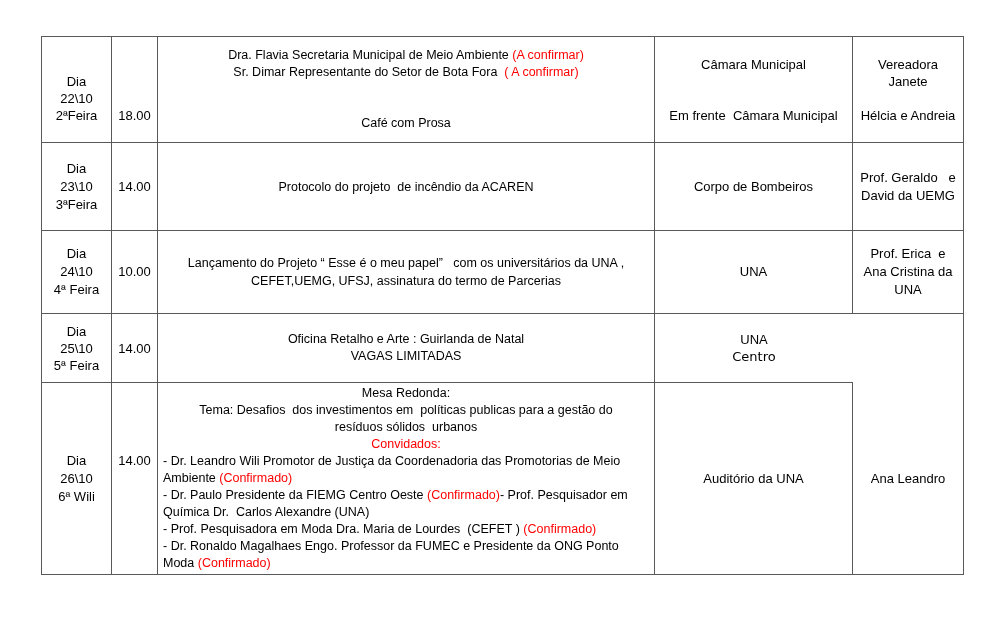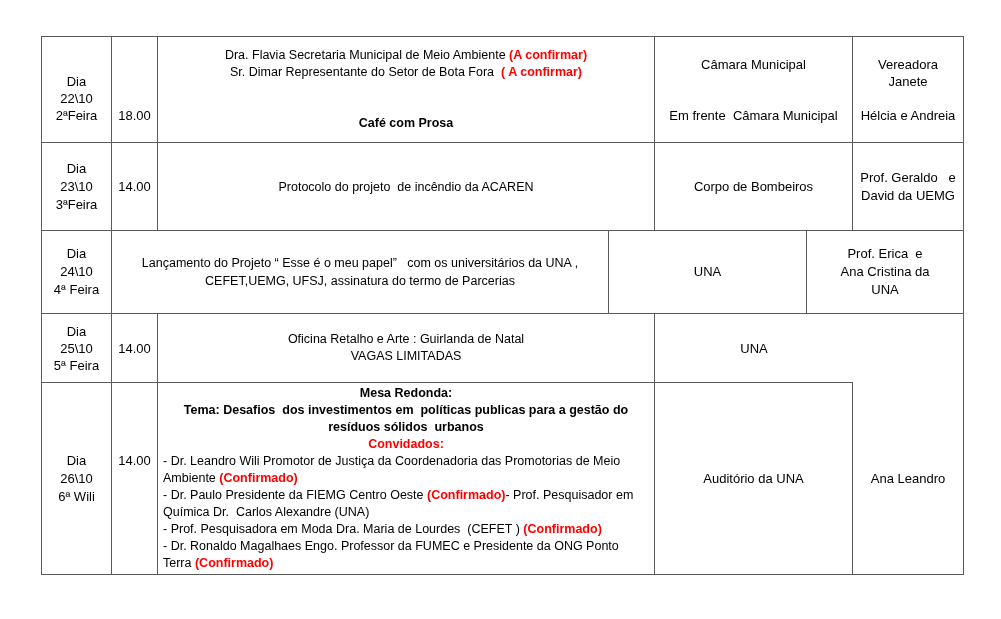--- a/index.html
+++ b/index.html
@@ -53,21 +53,21 @@
   .r4 .t-cell { height: 191px; }
   .r4 .col-desc { line-height: 17px; }
   .cell-day, .cell-time { font-weight: normal; }
   .line {
     width: 100%;
     text-align: center;
     white-space: pre;
     overflow: hidden;
   }
   .line.left { text-align: left; }
-  .bold { font-weight: bold; }
+  .bold { font-weight: normal; }
   .red  { color: #ff0000; }
   .alt-font { font-family: "DejaVu Sans", sans-serif; font-size: 13px; }
 </style>
 </head>
 <body>
 
 <div class="page">
   <div class="table">
       <div class="t-row r0">
         <div class="t-cell col-day cell-day">
@@ -121,20 +121,23 @@
           <div class="line"><span>Prof. Geraldo   e</span></div>
           <div class="line"><span>David da UEMG</span></div>
         </div>
       </div>
       <div class="t-row r2">
         <div class="t-cell col-day cell-day">
           <div class="line"><span>Dia</span></div>
           <div class="line"><span>24\10</span></div>
           <div class="line"><span>4ª Feira</span></div>
         </div>
+        <div class="t-cell col-time cell-time">
+          <div class="line"><span>10.00</span></div>
+        </div>
         <div class="t-cell col-desc">
           <div class="line"><span>Lançamento do Projeto “ Esse é o meu papel”   com os universitários da UNA ,</span></div>
           <div class="line"><span>CEFET,UEMG, UFSJ, assinatura do termo de Parcerias</span></div>
         </div>
         <div class="t-cell col-loc">
           <div class="line"><span>UNA</span></div>
         </div>
         <div class="t-cell col-people">
           <div class="line"><span>Prof. Erica  e</span></div>
           <div class="line"><span>Ana Cristina da</span></div>
@@ -149,20 +152,21 @@
         </div>
         <div class="t-cell col-time cell-time">
           <div class="line"><span>14.00</span></div>
         </div>
         <div class="t-cell col-desc">
           <div class="line"><span>Oficina Retalho e Arte : Guirlanda de Natal</span></div>
           <div class="line"><span>VAGAS LIMITADAS</span></div>
         </div>
         <div class="t-cell col-loc">
           <div class="line"><span>UNA</span></div>
+          <div class="line"><span class="alt-font">Centro</span></div>
         </div>
       </div>
       <div class="t-row r4">
         <div class="t-cell col-day cell-day">
           <div class="line"><span>Dia</span></div>
           <div class="line"><span>26\10</span></div>
           <div class="line"><span>6ª Wili</span></div>
         </div>
         <div class="t-cell col-time cell-time">
           <div class="line"><span>14.00</span></div>
@@ -173,21 +177,21 @@
           <div class="line"><span class="bold">Mesa Redonda:</span></div>
           <div class="line"><span class="bold">Tema: Desafios  dos investimentos em  políticas publicas para a gestão do</span></div>
           <div class="line"><span class="bold">resíduos sólidos  urbanos</span></div>
           <div class="line"><span class="bold red">Convidados:</span></div>
           <div class="line left"><span>- Dr. Leandro Wili Promotor de Justiça da Coordenadoria das Promotorias de Meio</span></div>
           <div class="line left"><span>Ambiente </span><span class="bold red">(Confirmado)</span></div>
           <div class="line left"><span>- Dr. Paulo Presidente da FIEMG Centro Oeste </span><span class="bold red">(Confirmado)</span><span>- Prof. Pesquisador em</span></div>
           <div class="line left"><span>Química Dr.  Carlos Alexandre (UNA)</span></div>
           <div class="line left"><span>- Prof. Pesquisadora em Moda Dra. Maria de Lourdes  (CEFET ) </span><span class="bold red">(Confirmado)</span></div>
           <div class="line left"><span>- Dr. Ronaldo Magalhaes Engo. Professor da FUMEC e Presidente da ONG Ponto</span></div>
-          <div class="line left"><span>Terra </span><span class="bold red">(Confirmado)</span></div>
+          <div class="line left"><span>Moda </span><span class="bold red">(Confirmado)</span></div>
         </div>
         <div class="t-cell col-loc">
           <div class="line"><span>Auditório da UNA</span></div>
         </div>
         <div class="t-cell col-people">
           <div class="line"><span>Ana Leandro</span></div>
         </div>
       </div>
     </div>
 </div>

